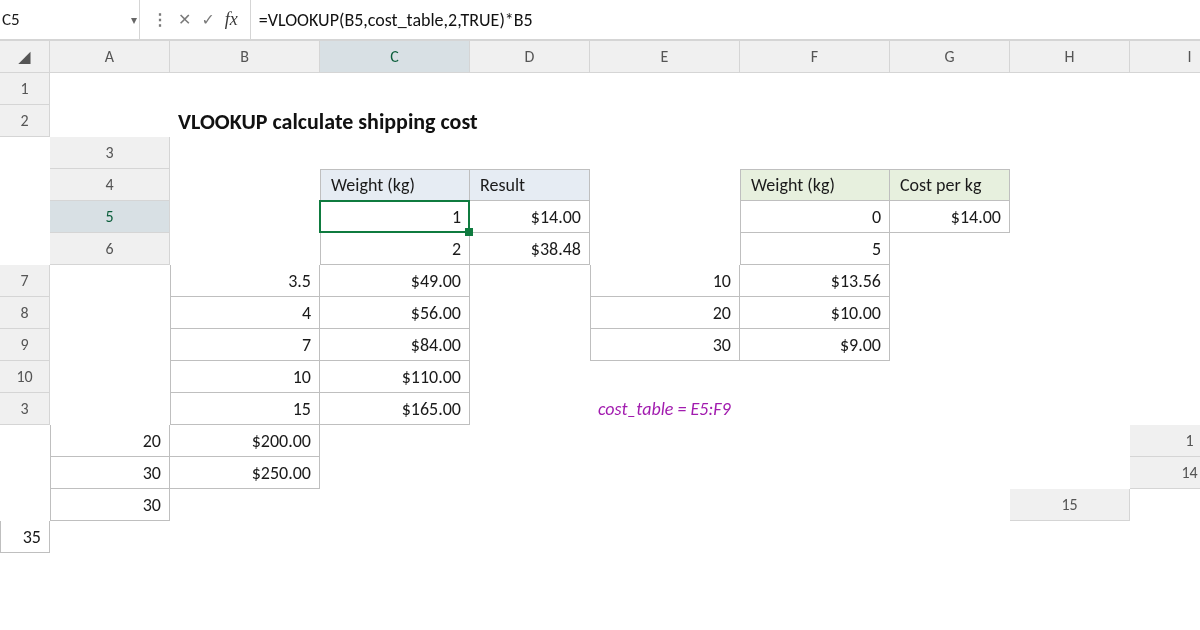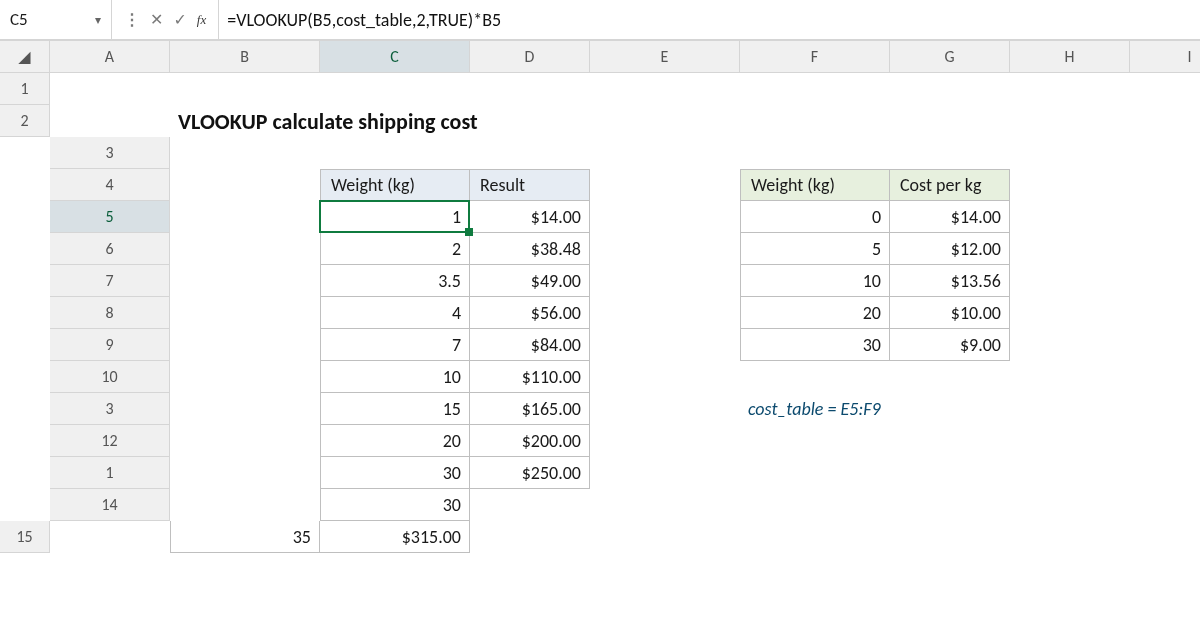--- a/index.html
+++ b/index.html
@@ -15,25 +15,25 @@
 
   
   .formula-row {
     display: flex;
     align-items: center;
     height: 40px;
     border-bottom: 1px solid #d5d5d5;
     background: #fff;
   }
   .name-box {
-    width: 112px;
+    width: 140px;
     height: 100%;
     display: flex;
     align-items: center;
-    padding: 0 10px;
+    padding: 0 2px;
     font-size: 17px;
     border-right: 1px solid #d5d5d5;
     justify-content: flex-end;
   }
   .name-box .chev {
     margin-left: auto;
     font-size: 12px;
     color: #666;
   }
   .fbar-tools {
@@ -41,21 +41,21 @@
     align-items: center;
     gap: 10px;
     padding: 0 12px;
     color: #7a7a7a;
     font-size: 16px;
   }
   .fbar-tools .fx {
     font-style: italic;
     font-family: "Times New Roman", serif;
     color: #3a3a3a;
-    font-size: 13px;
+    font-size: 18px;
   }
   .fbar-tools .vdots { font-weight: bold; }
   .formula-input {
     flex: 1;
     height: 100%;
     display: flex;
     align-items: center;
     padding: 16px 8px;
     font-size: 18px;
     color: #111;
@@ -134,21 +134,21 @@
   }
   .sel-handle {
     position: absolute;
     width: 8px; height: 8px;
     background: #0f7b3f;
     bottom: -5px; right: -5px;
   }
 
   .note-italic {
     font-style: italic;
-    color: #0c4a6e;
+    color: #a21caf;
   }
 
   .sheet-wrap { position: relative; }
 
 </style>
 </head>
 <body>
 
 <div class="formula-row">
   <div class="name-box">
@@ -231,21 +231,20 @@
   <div class="cell" style="border-color:transparent"></div>
   <div class="cell" style="border-color:transparent"></div>
   <div class="cell" style="border-color:transparent"></div>
 
   <div class="rowhdr">6</div>
   <div class="cell" style="border-color:transparent"></div>
   <div class="cell num tborder left">2</div>
   <div class="cell num tborder">$38.48</div>
   <div class="cell" style="border-color:transparent"></div>
   <div class="cell num tborder left">5</div>
-  <div class="cell num tborder">$12.00</div>
   <div class="cell" style="border-color:transparent"></div>
   <div class="cell" style="border-color:transparent"></div>
   <div class="cell" style="border-color:transparent"></div>
 
   <div class="rowhdr">7</div>
   <div class="cell" style="border-color:transparent"></div>
   <div class="cell num tborder left">3.5</div>
   <div class="cell num tborder">$49.00</div>
   <div class="cell" style="border-color:transparent"></div>
   <div class="cell num tborder left">10</div>
@@ -289,21 +288,20 @@
 
   <div class="rowhdr">3</div>
   <div class="cell" style="border-color:transparent"></div>
   <div class="cell num tborder left">15</div>
   <div class="cell num tborder">$165.00</div>
   <div class="cell" style="border-color:transparent"></div>
   <div class="cell note-italic" style="grid-column: span 3; border-color:transparent">cost_table = E5:F9</div>
   <div class="cell" style="border-color:transparent"></div>
   <div class="cell" style="border-color:transparent"></div>
 
-  <div class="rowhdr">12</div>
   <div class="cell" style="border-color:transparent"></div>
   <div class="cell num tborder left">20</div>
   <div class="cell num tborder">$200.00</div>
   <div class="cell" style="border-color:transparent"></div>
   <div class="cell" style="border-color:transparent"></div>
   <div class="cell" style="border-color:transparent"></div>
   <div class="cell" style="border-color:transparent"></div>
   <div class="cell" style="border-color:transparent"></div>
   <div class="cell" style="border-color:transparent"></div>
 
@@ -324,21 +322,20 @@
   <div class="cell" style="border-color:transparent"></div>
   <div class="cell" style="border-color:transparent"></div>
   <div class="cell" style="border-color:transparent"></div>
   <div class="cell" style="border-color:transparent"></div>
   <div class="cell" style="border-color:transparent"></div>
   <div class="cell" style="border-color:transparent"></div>
 
   <div class="rowhdr">15</div>
   <div class="cell" style="border-color:transparent"></div>
   <div class="cell num tborder left">35</div>
-  <div class="cell num tborder">$315.00</div>
   <div class="cell" style="border-color:transparent"></div>
   <div class="cell" style="border-color:transparent"></div>
   <div class="cell" style="border-color:transparent"></div>
   <div class="cell" style="border-color:transparent"></div>
   <div class="cell" style="border-color:transparent"></div>
   <div class="cell" style="border-color:transparent"></div>
 
 </div>
 
 <div class="sel-outline" style="left:319px; top:160px; width:151px; height:33px;">

